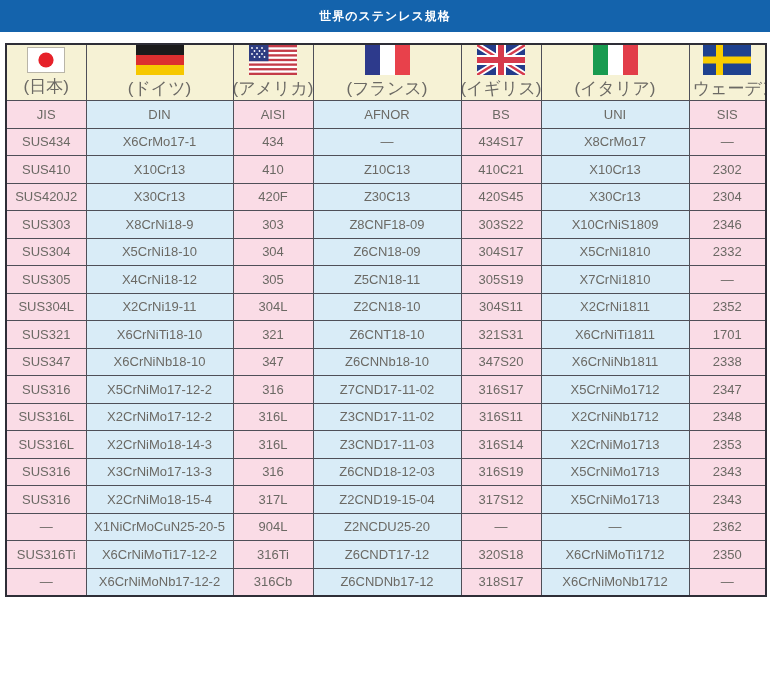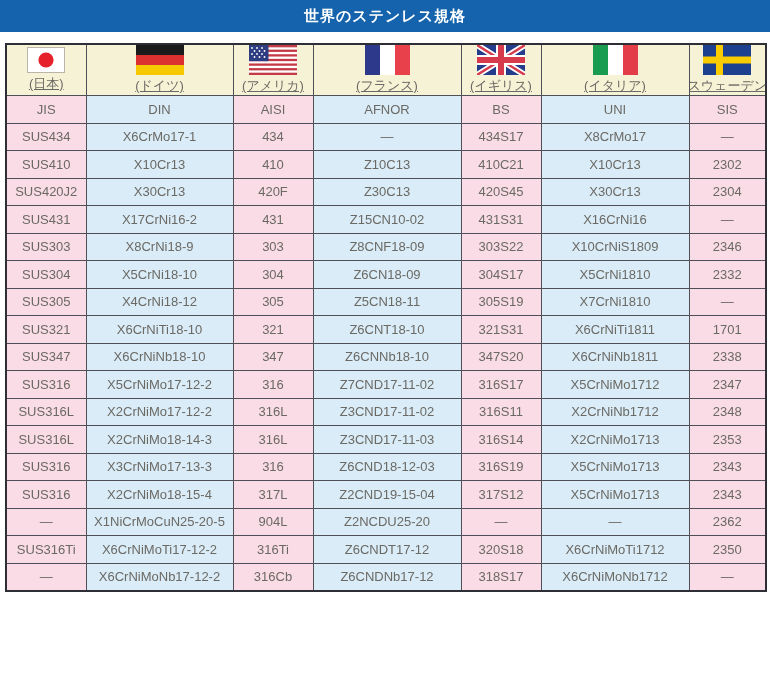--- a/index.html
+++ b/index.html
@@ -6,21 +6,21 @@
   body {
     width:770px; height:695px;
     background:#ffffff;
     font-family:"Liberation Sans","DejaVu Sans",sans-serif;
     overflow:hidden;
   }
   .title-bar {
     width:770px; height:32px;
     background:#1463ac;
     color:#ffffff;
-    font-size:15px; font-weight:bold;
+    font-size:12px; font-weight:bold;
     text-align:center; line-height:32px;
     letter-spacing:1px;
   }
   .table-wrap { padding:11px 5px 0 5px; }
   table.std-table {
     border-collapse:collapse;
     table-layout:fixed;
     width:760px;
     border:2px solid #2e2e37;
   }
@@ -41,24 +41,23 @@
   td.hdr { height:27px; font-size:13.5px; }
   .flag-wrap {
     display:flex; flex-direction:column;
     align-items:center; justify-content:center;
     gap:2px; height:100%;
   }
   .flag-svg { display:block; line-height:0; }
   .flag-svg svg { display:block; }
   .flag-label {
     display:block;
-    font-size:13px;
+    font-size:17px;
     color:#6b6964;
     white-space:nowrap;
-    text-decoration:underline;
   }
 </style>
 </head>
 <body>
 
 <div class="title-bar">世界のステンレス規格</div>
 
 <div class="table-wrap">
   <table class="std-table">
     <colgroup id="cols">
@@ -212,29 +211,20 @@
         <tr>
           <td class="col-pink">SUS420J2</td>
           <td class="col-blue">X30Cr13</td>
           <td class="col-pink">420F</td>
           <td class="col-blue">Z30C13</td>
           <td class="col-pink">420S45</td>
           <td class="col-blue">X30Cr13</td>
           <td class="col-pink">2304</td>
         </tr>
         <tr>
-          <td class="col-pink">SUS431</td>
-          <td class="col-blue">X17CrNi16-2</td>
-          <td class="col-pink">431</td>
-          <td class="col-blue">Z15CN10-02</td>
-          <td class="col-pink">431S31</td>
-          <td class="col-blue">X16CrNi16</td>
-          <td class="col-pink">—</td>
-        </tr>
-        <tr>
           <td class="col-pink">SUS303</td>
           <td class="col-blue">X8CrNi18-9</td>
           <td class="col-pink">303</td>
           <td class="col-blue">Z8CNF18-09</td>
           <td class="col-pink">303S22</td>
           <td class="col-blue">X10CrNiS1809</td>
           <td class="col-pink">2346</td>
         </tr>
         <tr>
           <td class="col-pink">SUS304</td>
@@ -248,20 +238,29 @@
         <tr>
           <td class="col-pink">SUS305</td>
           <td class="col-blue">X4CrNi18-12</td>
           <td class="col-pink">305</td>
           <td class="col-blue">Z5CN18-11</td>
           <td class="col-pink">305S19</td>
           <td class="col-blue">X7CrNi1810</td>
           <td class="col-pink">—</td>
         </tr>
         <tr>
+          <td class="col-pink">SUS304L</td>
+          <td class="col-blue">X2CrNi19-11</td>
+          <td class="col-pink">304L</td>
+          <td class="col-blue">Z2CN18-10</td>
+          <td class="col-pink">304S11</td>
+          <td class="col-blue">X2CrNi1811</td>
+          <td class="col-pink">2352</td>
+        </tr>
+        <tr>
           <td class="col-pink">SUS321</td>
           <td class="col-blue">X6CrNiTi18-10</td>
           <td class="col-pink">321</td>
           <td class="col-blue">Z6CNT18-10</td>
           <td class="col-pink">321S31</td>
           <td class="col-blue">X6CrNiTi1811</td>
           <td class="col-pink">1701</td>
         </tr>
         <tr>
           <td class="col-pink">SUS347</td>

